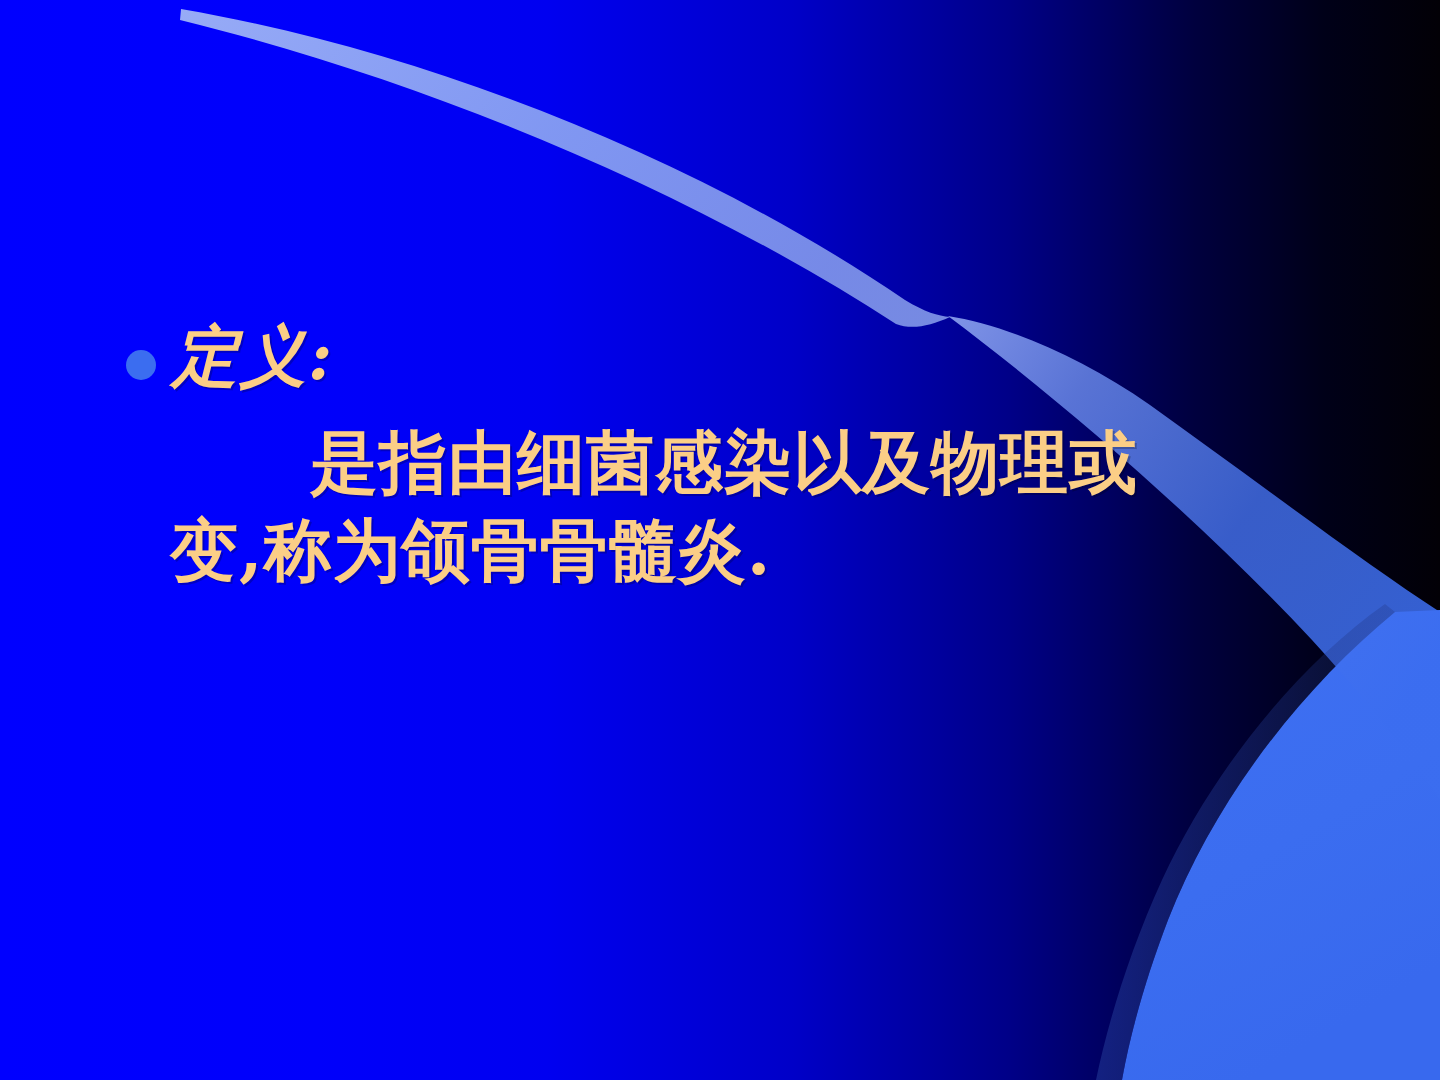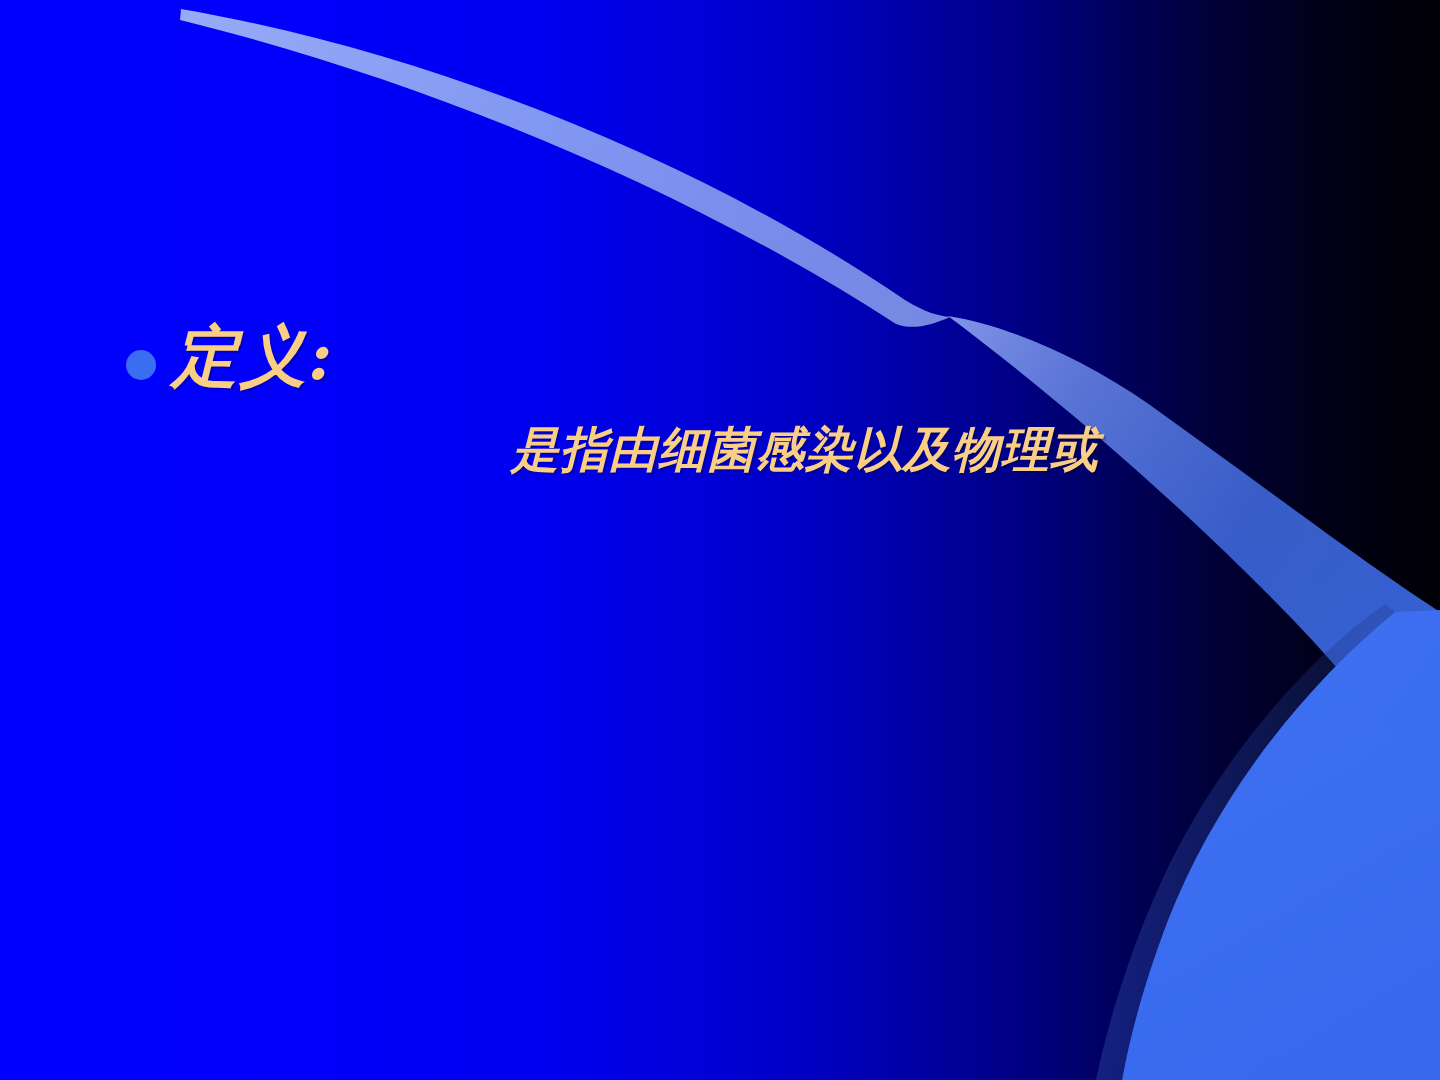--- a/index.html
+++ b/index.html
@@ -71,28 +71,26 @@
     white-space: nowrap;
     text-shadow: 2px 2px 0 rgba(0,0,0,0.22);
   }
 
   #body-text {
     position: absolute;
     left: 170px;
     top: 418px;
     width: 1130px;
     color: #fbce86;
-    font-size: 48px;
+    font-size: 68px;
     line-height: 1.30;
     letter-spacing: 1px;
     font-family: "DejaVu Serif", serif;
-    font-style: italic;
     font-weight: 700;
     text-shadow: 2px 2px 0 rgba(0,0,0,0.22);
-    text-align: center;
   }
   #body-text .para-indent { display: inline-block; width: 140px; }
   .body-line { white-space: nowrap; }
 </style>
 </head>
 <body>
 
 <div id="slide">
 
   <svg id="decor" viewBox="0 0 1440 1080" preserveAspectRatio="none">
@@ -152,16 +150,17 @@
 
   <div id="content">
 
     <div class="bullet-row">
       <span class="bullet-dot"></span>
       <span class="bullet-label">定义:</span>
     </div>
 
     <div id="body-text">
       <div class="body-line"><span class="para-indent"></span><span>是指由细菌感染以及物理或</span></div>
+      <div class="body-line"><span>变,称为颌骨骨髓炎.</span></div>
     </div>
 
   </div>
 </div>
 
 </body></html>

